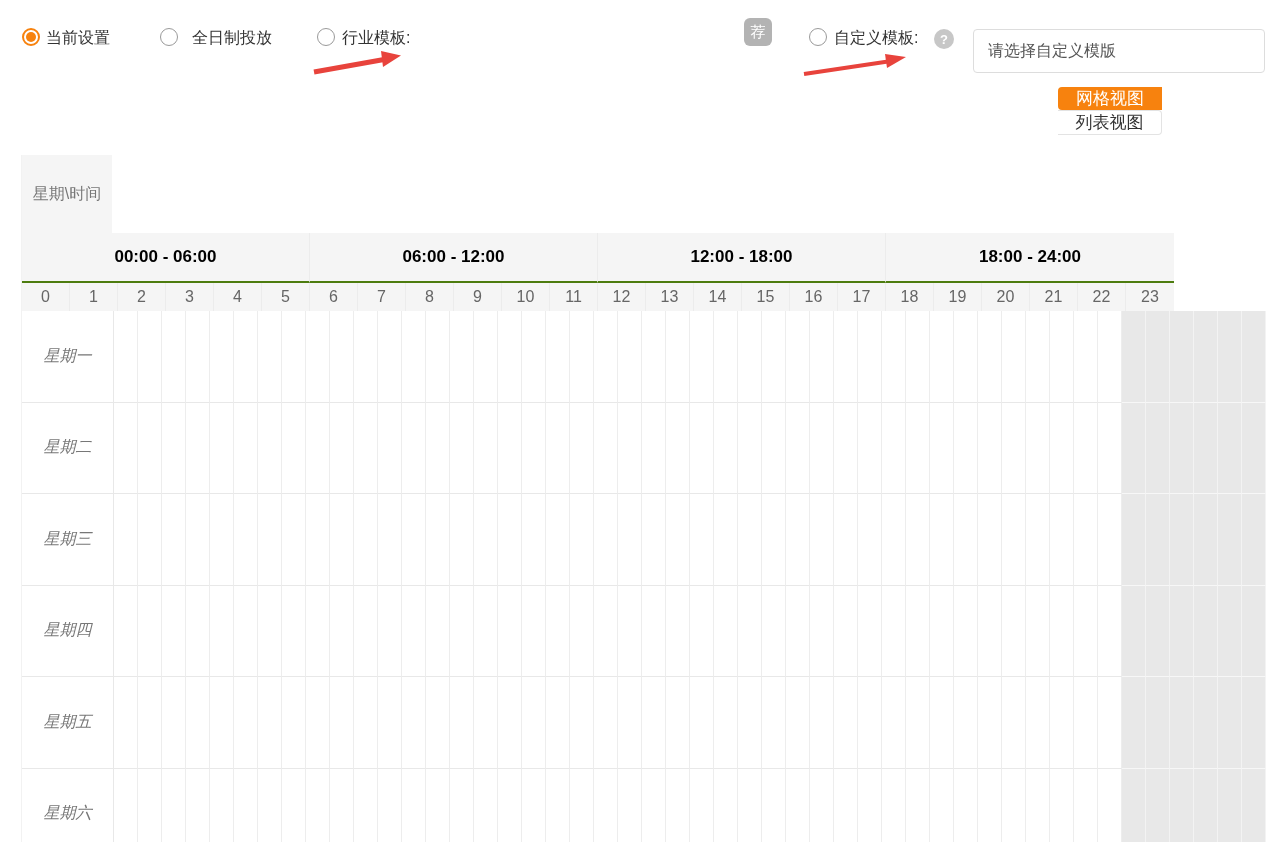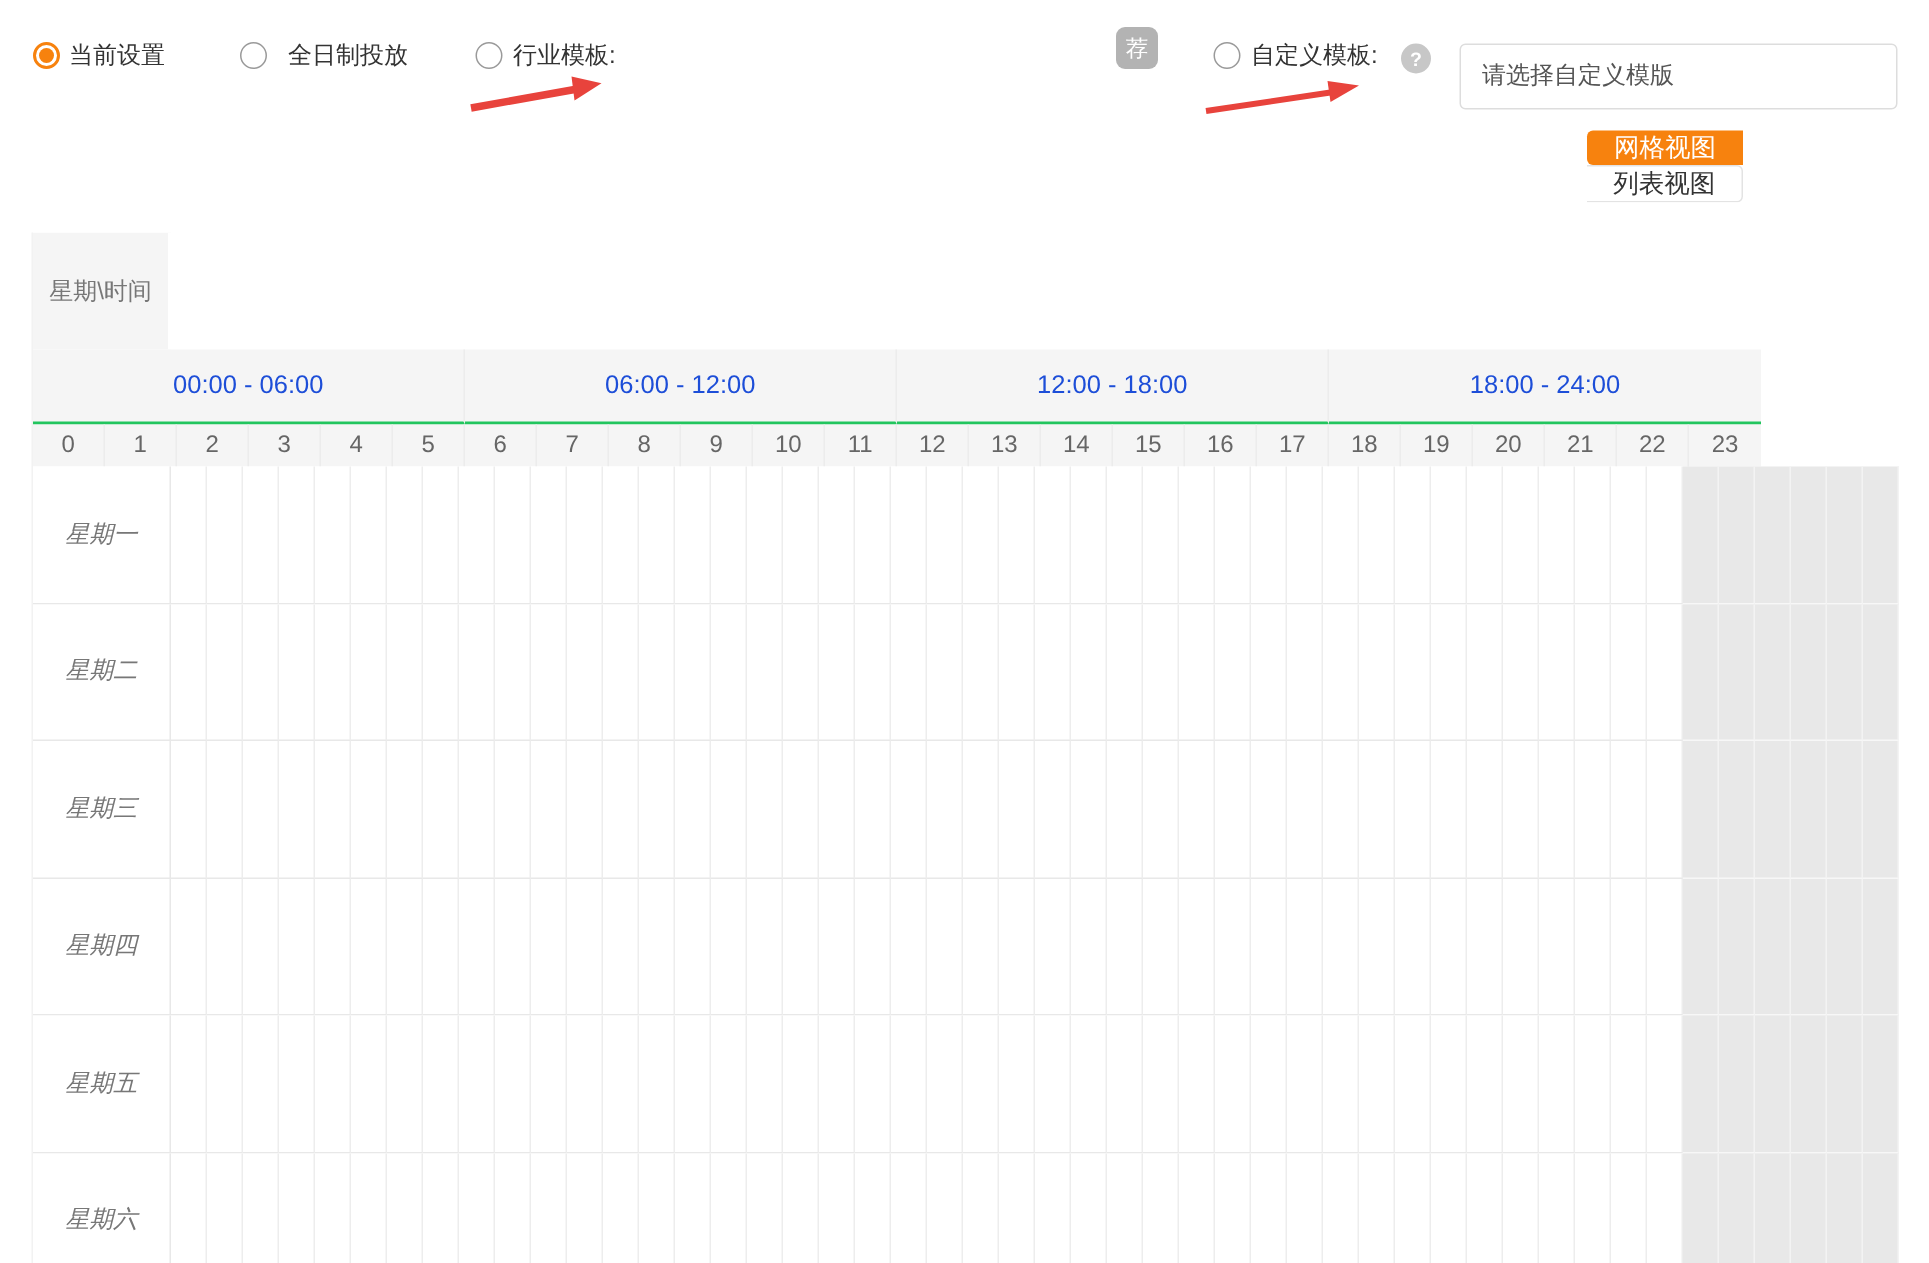--- a/index.html
+++ b/index.html
@@ -40,22 +40,22 @@
 
   
   .sched{position:absolute;left:21px;top:155px;width:1244px;height:687px;overflow:hidden;
     border-left:1px solid #f2f2f2;box-sizing:content-box;}
   .sched-header{display:flex;flex-direction:column;}
   .corner{width:92px;height:78px;background:#f5f5f5;border-right:2px solid #fff;color:#777;
     font-size:16px;display:flex;align-items:center;justify-content:center;box-sizing:border-box;}
   .header-right{width:1152px;}
   .group-row{display:flex;height:50px;}
   .group-cell{width:288px;box-sizing:border-box;background:#f5f5f5;border-right:1px solid #ececec;
-    border-bottom:2px solid #22c55e;display:flex;align-items:center;justify-content:center;
-    font-weight:normal;color:#1d4ed8;font-size:17px;}
+    border-bottom:2px solid #4d7c0f;display:flex;align-items:center;justify-content:center;
+    font-weight:bold;color:#000000;font-size:17px;}
   .group-cell:last-child{border-right:none;}
   .hour-row{display:flex;height:28px;}
   .hour-cell{width:48px;box-sizing:border-box;background:#f5f5f5;border-right:1px solid #ececec;
     color:#666;font-size:16px;display:flex;align-items:center;justify-content:center;}
   .hour-cell:last-child{border-right:none;}
   .body-row{display:flex;height:91.5px;}
   .day-label{width:92px;box-sizing:border-box;border-right:1px solid #e8e8e8;
     border-bottom:1px solid #e8e8e8;color:#777;font-size:16px;display:flex;align-items:center;
     justify-content:center;background:#fff;font-style:italic;}
   .cell{width:24px;box-sizing:border-box;border-right:1px solid #ededed;

